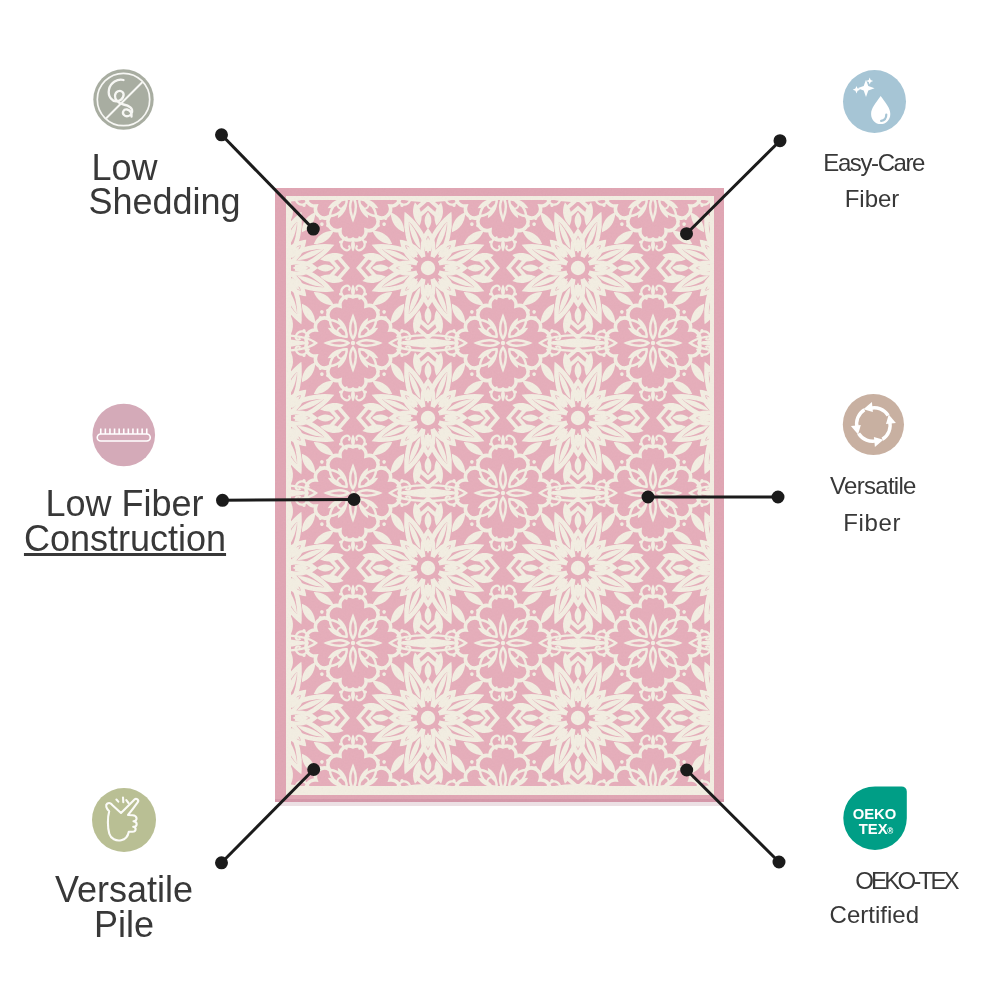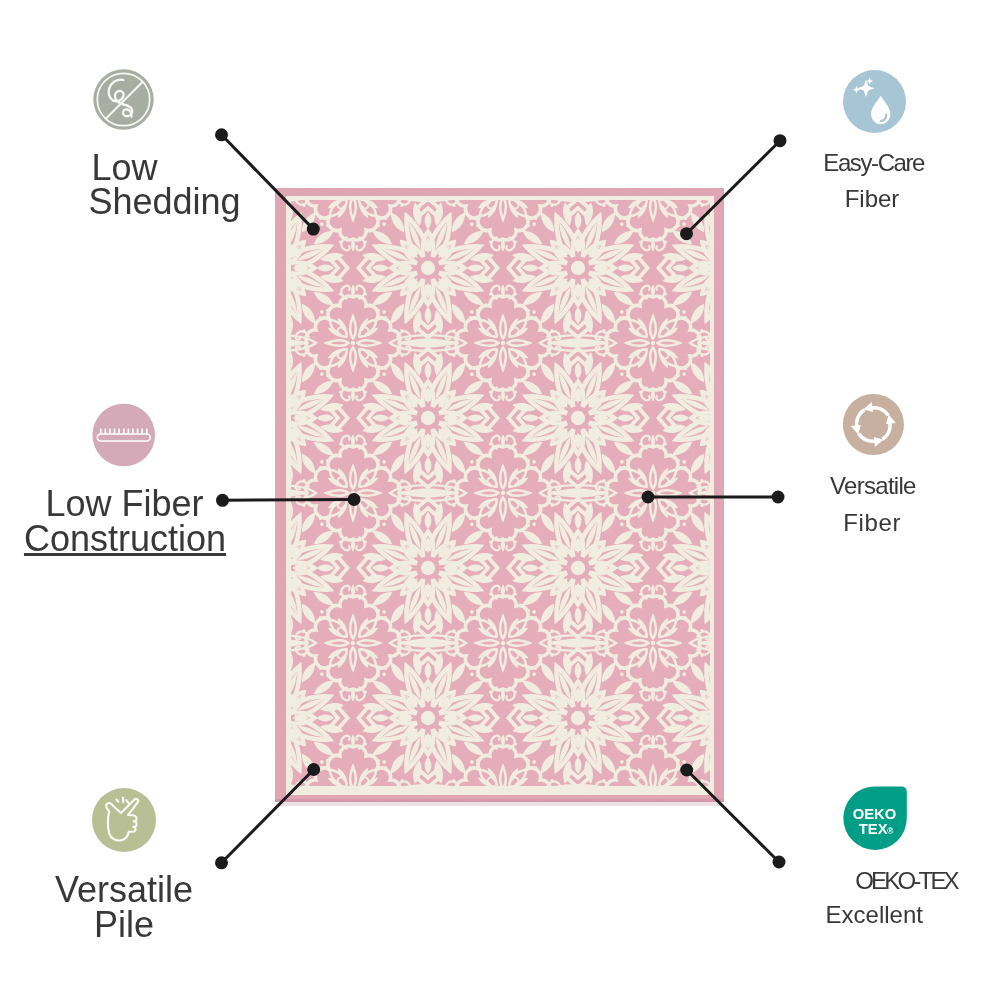--- a/index.html
+++ b/index.html
@@ -183,13 +183,13 @@
 <div class="lbl lL" style="left:122.5px;top:184.3px;margin-left:42px;">Shedding</div>
 <div class="lbl lR" style="left:873.7px;top:151.1px;letter-spacing:-1.4px;">Easy-Care</div>
 <div class="lbl lR" style="left:872px;top:186.5px;">Fiber</div>
 <div class="lbl lL" style="left:124.5px;top:486.3px;">Low Fiber</div>
 <div class="lbl lL" style="left:125px;top:521.3px;text-decoration:underline;">Construction</div>
 <div class="lbl lR" style="left:872.9px;top:473.5px;letter-spacing:-0.7px;">Versatile</div>
 <div class="lbl lR" style="left:872.2px;top:510.5px;letter-spacing:0.6px;">Fiber</div>
 <div class="lbl lL" style="left:124px;top:872.3px;">Versatile</div>
 <div class="lbl lL" style="left:124px;top:907.3px;">Pile</div>
 <div class="lbl lR" style="left:906px;top:868.8px;letter-spacing:-2.8px;">OEKO-TEX</div>
-<div class="lbl lR" style="left:874.3px;top:903.2px;">Excellent</div>
+<div class="lbl lR" style="left:874.3px;top:903.2px;">Certified</div>
 
 </body></html>

